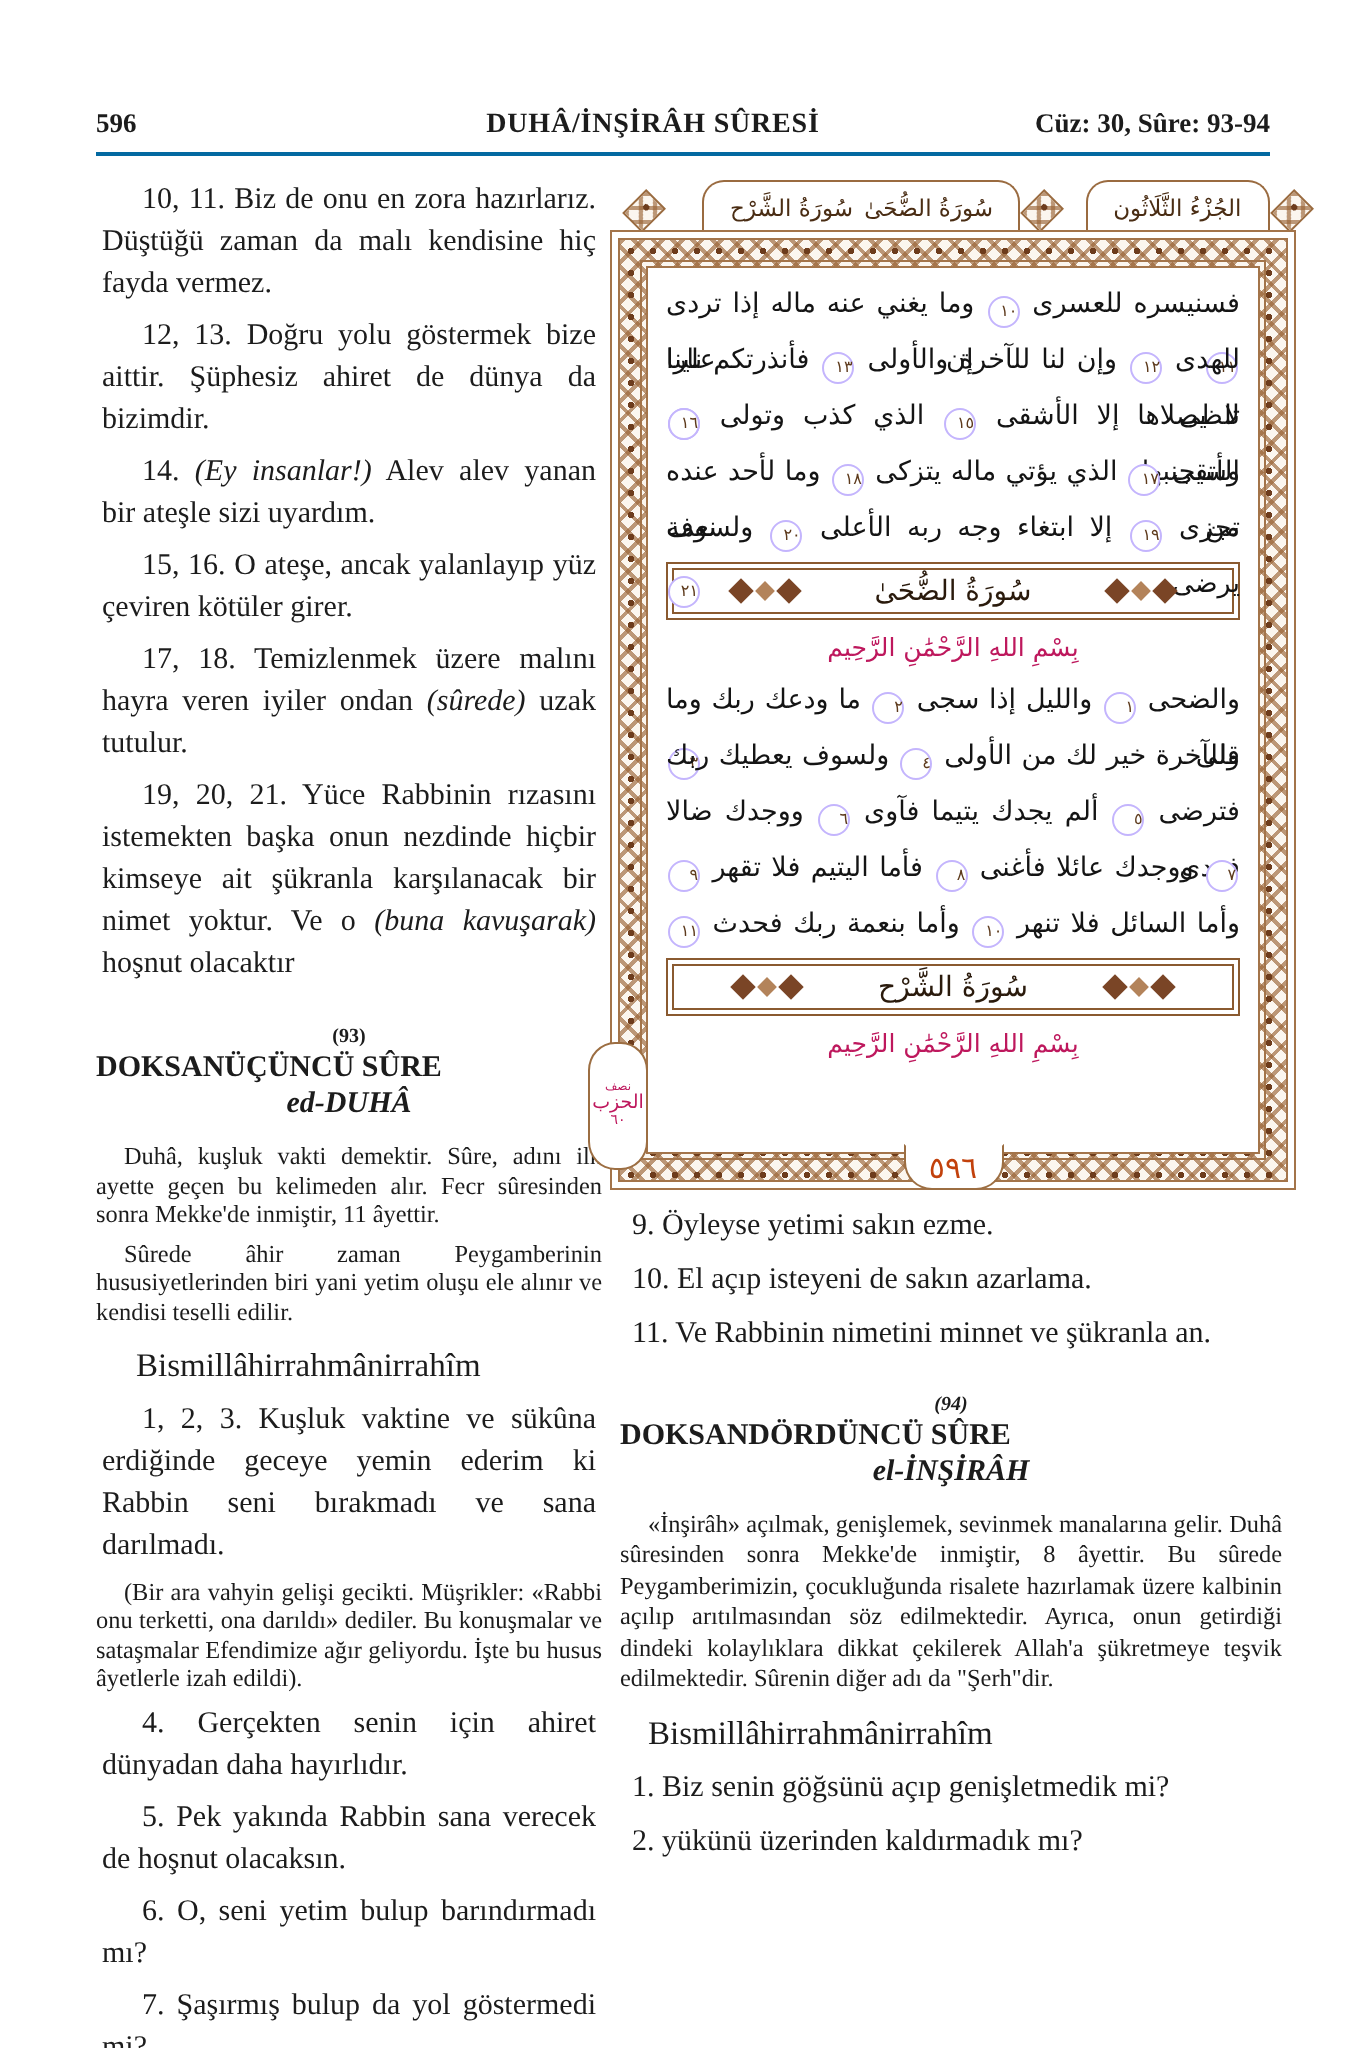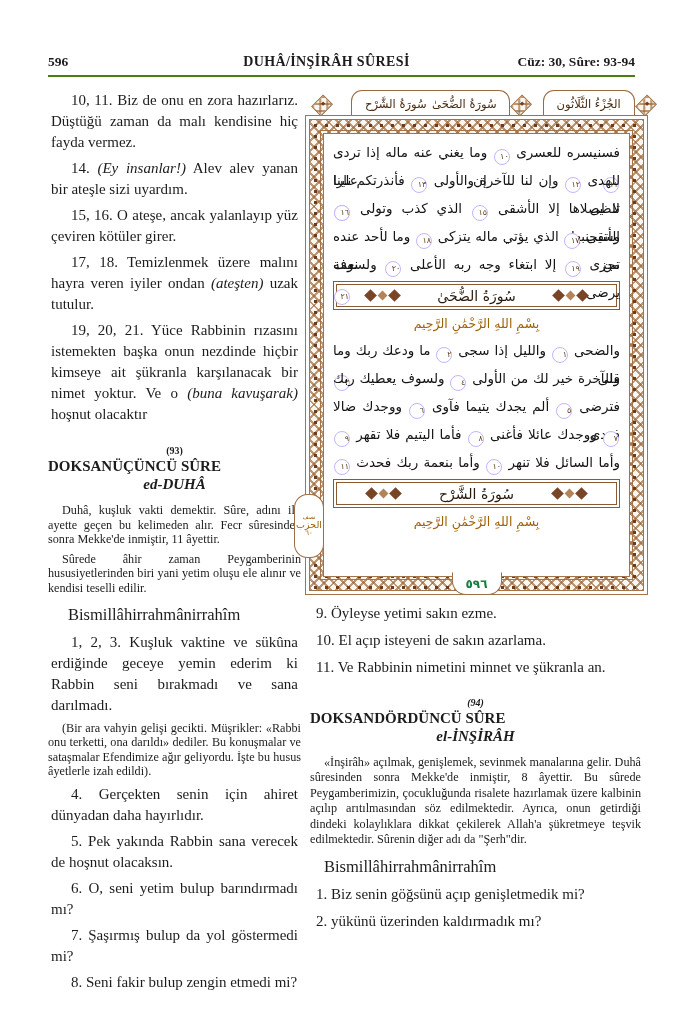--- a/index.html
+++ b/index.html
@@ -1,21 +1,21 @@
 <!DOCTYPE html>
 <html lang="tr"><head>
 <meta charset="utf-8">
 <style>
   html,body{margin:0;padding:0;background:#ffffff;}
   .page{position:relative;width:682px;height:1024px;background:#ffffff;overflow:hidden;
         font-family:"Liberation Serif",serif;color:#1c1c1c;}
 
   
   .page-header{position:absolute;left:48px;top:54px;width:587px;display:flex;
-               align-items:baseline;border-bottom:2px solid #4d7c0f;padding-bottom:5px;}
+               align-items:baseline;border-bottom:2px solid #0369a1;padding-bottom:5px;}
   .hdr-left{font-weight:bold;font-size:13.5px;width:120px;}
   .hdr-center{font-weight:bold;font-size:14px;letter-spacing:.4px;flex:1;text-align:center;}
   .hdr-right{font-weight:bold;font-size:13.5px;width:150px;text-align:right;}
 
   
   .left-col{position:absolute;left:48px;top:90px;width:253px;}
   .verse{margin:0 3px 5px;text-indent:20px;text-align:justify;font-size:15px;line-height:21px;}
   .small{font-size:12.2px;line-height:14.6px;text-align:justify;text-indent:14px;margin:3px 0 5px;}
   .h-num{text-align:center;font-weight:bold;font-size:10px;margin:20px 0 0;}
   .h-title{font-weight:bold;font-size:15px;margin:2px 0 0;}
@@ -54,47 +54,48 @@
   .ayah{display:inline-block;width:14px;height:14px;line-height:13px;border:1px solid #c4b5fd;
         border-radius:50%;font-size:8px;text-align:center;vertical-align:-2px;color:#5d3a1c;
         background:#fff;margin:0 1px;letter-spacing:0;}
   .surah-band{height:27px;margin:3px 0 2px;border:1px solid #8a5a30;
               box-shadow:inset 0 0 0 2px #fff, inset 0 0 0 3px #8a5a30;
               display:flex;align-items:center;direction:rtl;background:#fff;}
   .band-side{flex:1;display:flex;justify-content:center;gap:4px;align-items:center;}
   .band-title{font-size:14px;color:#2a1a0c;padding:0 6px;white-space:nowrap;}
   .dmd{width:9px;height:9px;background:#7a4526;transform:rotate(45deg);display:inline-block;}
   .dmd.lt{background:#b3835a;width:7px;height:7px;}
-  .qbismillah{direction:rtl;text-align:center;font-size:12.5px;color:#a16207;line-height:24px;height:24px;}
+  .qbismillah{direction:rtl;text-align:center;font-size:12.5px;color:#be185d;line-height:24px;height:24px;}
   .pageno-tab{position:absolute;bottom:-1px;left:50%;transform:translateX(-50%);
               width:48px;height:21px;background:#fff;border:1.5px solid #9c6e42;
               border-radius:0 0 14px 14px;border-top-color:#fff;display:flex;align-items:center;
-              justify-content:center;font-weight:bold;font-size:12px;color:#15803d;direction:rtl;}
-  .hizb-medallion{position:absolute;left:-9px;top:406px;width:28px;height:62px;background:#fff;
+              justify-content:center;font-weight:normal;font-size:15px;color:#c2410c;direction:rtl;}
+  .hizb-medallion{position:absolute;left:-9px;top:433px;width:28px;height:62px;background:#fff;
                   border:1px solid #9c6e42;border-radius:45% / 22%;display:flex;flex-direction:column;
-                  align-items:center;justify-content:center;color:#a16207;direction:rtl;line-height:1.05;}
+                  align-items:center;justify-content:center;color:#be185d;direction:rtl;line-height:1.05;}
   .hizb-top{font-size:6px;} .hizb-mid{font-size:9.5px;} .hizb-bot{font-size:7px;}
   i{font-style:italic;}
 </style>
 </head>
 <body>
 
 <div class="page">
 
   <div class="page-header">
     <div class="hdr-left">596</div>
     <div class="hdr-center">DUHÂ/İNŞİRÂH SÛRESİ</div>
     <div class="hdr-right">Cüz: 30, Sûre: 93-94</div>
   </div>
 
   <div class="left-col">
     <p class="verse">10, 11. Biz de onu en zora hazırlarız. Düştüğü zaman da malı kendisine hiç fayda vermez.</p>
+    <p class="verse">12, 13. Doğru yolu göstermek bize aittir. Şüphesiz ahiret de dünya da bizimdir.</p>
     <p class="verse">14. <i>(Ey insanlar!)</i> Alev alev yanan bir ateşle sizi uyardım.</p>
     <p class="verse">15, 16. O ateşe, ancak yalanlayıp yüz çeviren kötüler girer.</p>
-    <p class="verse">17, 18. Temizlenmek üzere malını hayra veren iyiler ondan <i>(ateşten)</i> uzak tutulur.</p>
+    <p class="verse">17, 18. Temizlenmek üzere malını hayra veren iyiler ondan <i>(sûrede)</i> uzak tutulur.</p>
     <p class="verse">19, 20, 21. Yüce Rabbinin rızasını istemekten başka onun nezdinde hiçbir kimseye ait şükranla karşılanacak bir nimet yoktur. Ve o <i>(buna kavuşarak)</i> hoşnut olacaktır</p>
     <p class="h-num">(93)</p>
     <p class="h-title">DOKSANÜÇÜNCÜ SÛRE</p>
     <p class="h-sub">ed-DUHÂ</p>
     <p class="small">Duhâ, kuşluk vakti demektir. Sûre, adını ilk ayette geçen bu kelimeden alır. Fecr sûresinden sonra Mekke'de inmiştir, 11 âyettir.</p>
     <p class="small">Sûrede âhir zaman Peygamberinin hususiyetlerinden biri yani yetim oluşu ele alınır ve kendisi teselli edilir.</p>
     <p class="bismillah-tr">Bismillâhirrahmânirrahîm</p>
     <p class="verse">1, 2, 3. Kuşluk vaktine ve sükûna erdiğinde geceye yemin ederim ki Rabbin seni bırakmadı ve sana darılmadı.</p>
     <p class="small">(Bir ara vahyin gelişi gecikti. Müşrikler: «Rabbi onu terketti, ona darıldı» dediler. Bu konuşmalar ve sataşmalar Efendimize ağır geliyordu. İşte bu husus âyetlerle izah edildi).</p>
     <p class="verse">4. Gerçekten senin için ahiret dünyadan daha hayırlıdır.</p>

